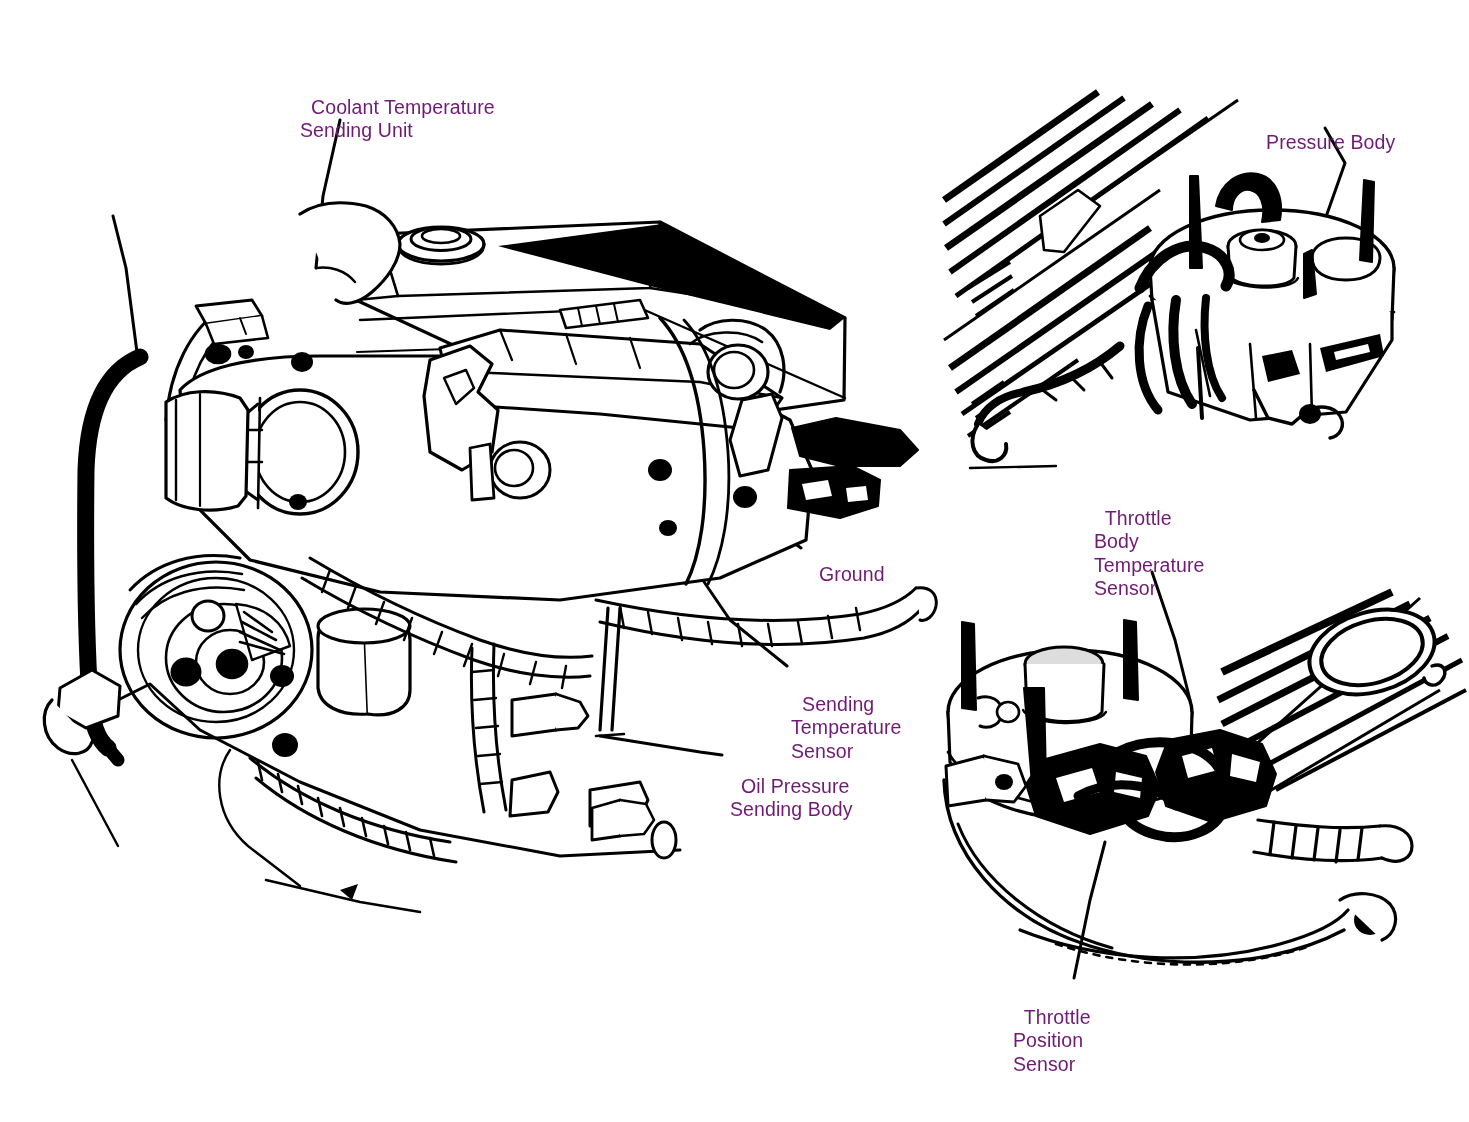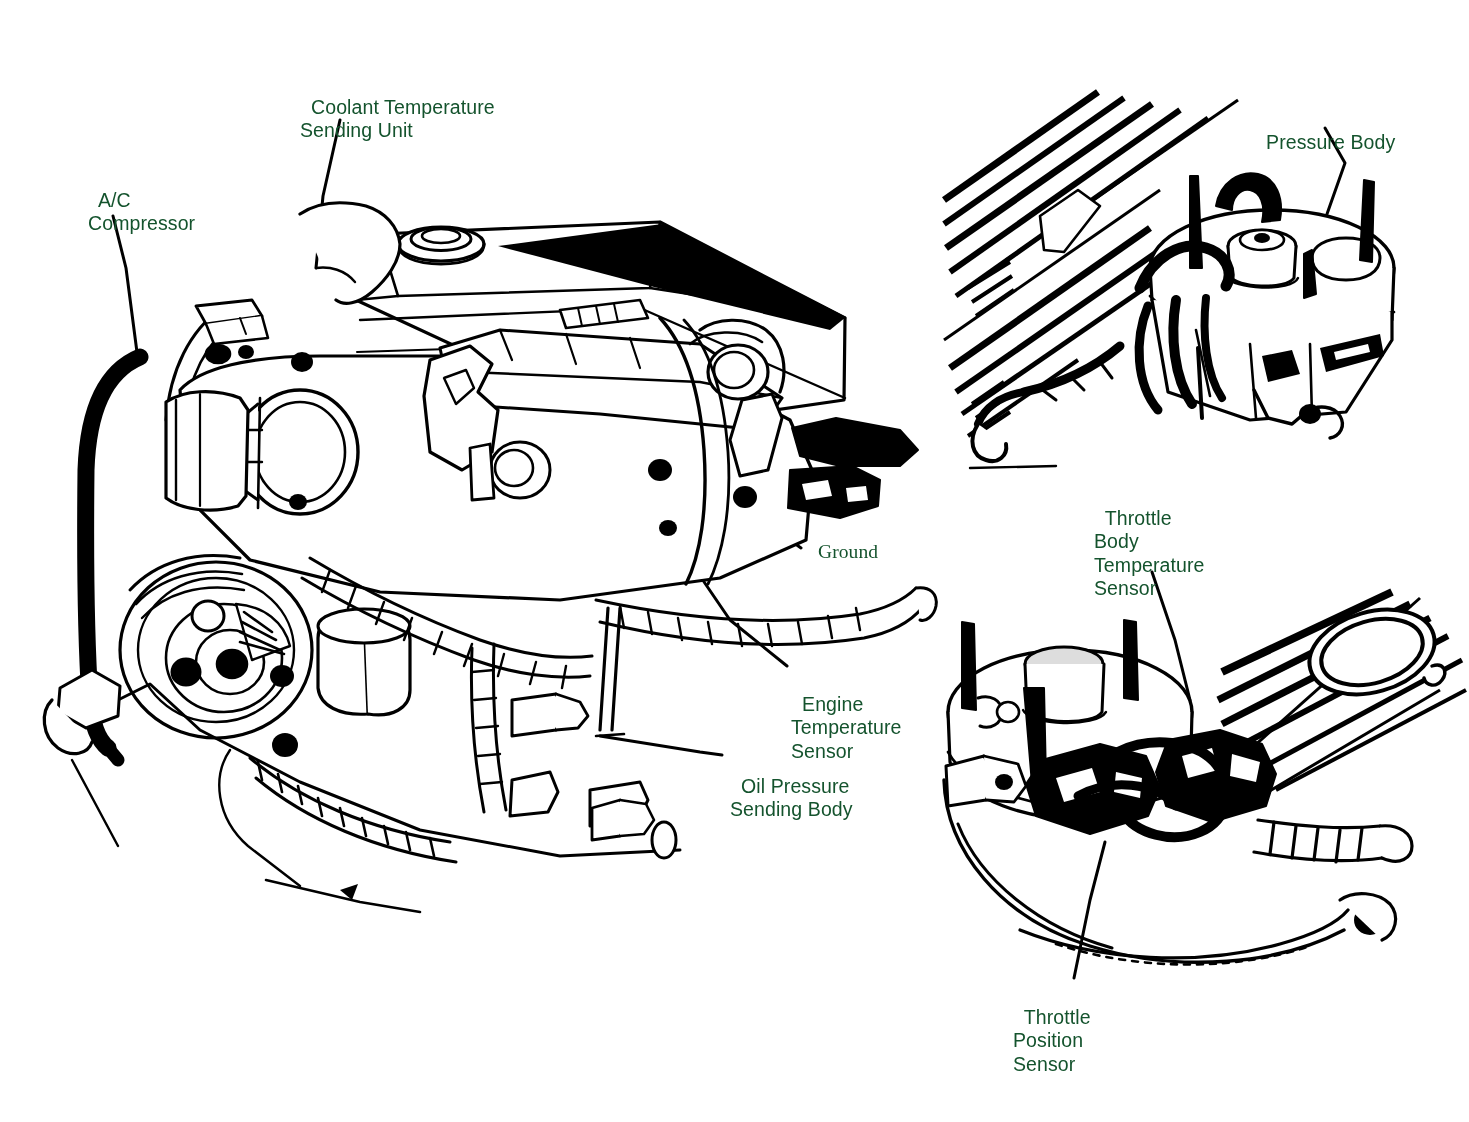--- a/index.html
+++ b/index.html
@@ -1,20 +1,20 @@
 <!DOCTYPE html>
 <html><head>
 <meta charset="utf-8">
 <style>
   html,body{margin:0;padding:0;background:#ffffff;}
   body{width:1469px;height:1122px;overflow:hidden;
        font-family:"Liberation Sans","DejaVu Sans",sans-serif;}
   #stage{position:relative;width:1469px;height:1122px;background:#fff;}
   svg{position:absolute;left:0;top:0;}
-  .lbl{position:absolute;color:#14532d;font-size:19.5px;line-height:23.5px;
+  .lbl{position:absolute;color:#701a75;font-size:19.5px;line-height:23.5px;
        letter-spacing:.1px;white-space:pre;font-family:"Liberation Sans","DejaVu Sans",sans-serif;}
 </style>
 </head>
 <body>
 
 <div id="stage">
 
 <svg width="1469" height="1122" viewBox="0 0 1469 1122">
   <g fill="none" stroke="#000" stroke-linecap="round" stroke-linejoin="round">
 
@@ -332,42 +332,38 @@
   </g>
 
   </g>
 </svg>
 
 <div class="lbl" style="left:300px;top:72px;">
   <span>Coolant Temperature
 Sending Unit</span>
 </div>
 
-<div class="lbl" style="left:88px;top:165px;">
-  <span>A/C
-Compressor</span>
-</div>
 
 <div class="lbl" style="left:1255px;top:107px;">
   <span>Pressure Body</span>
 </div>
 
-<div class="lbl" style="left:808px;top:516px;font-family:Liberation Serif, serif;">
+<div class="lbl" style="left:808px;top:539px;">
   <span>Ground</span>
 </div>
 
 <div class="lbl" style="left:1094px;top:483px;">
   <span>Throttle
 Body
 Temperature
 Sensor</span>
 </div>
 
 <div class="lbl" style="left:791px;top:669px;">
-  <span>Engine
+  <span>Sending
 Temperature
 Sensor</span>
 </div>
 
 <div class="lbl" style="left:730px;top:751px;">
   <span>Oil Pressure
 Sending Body</span>
 </div>
 
 <div class="lbl" style="left:1013px;top:982px;">

